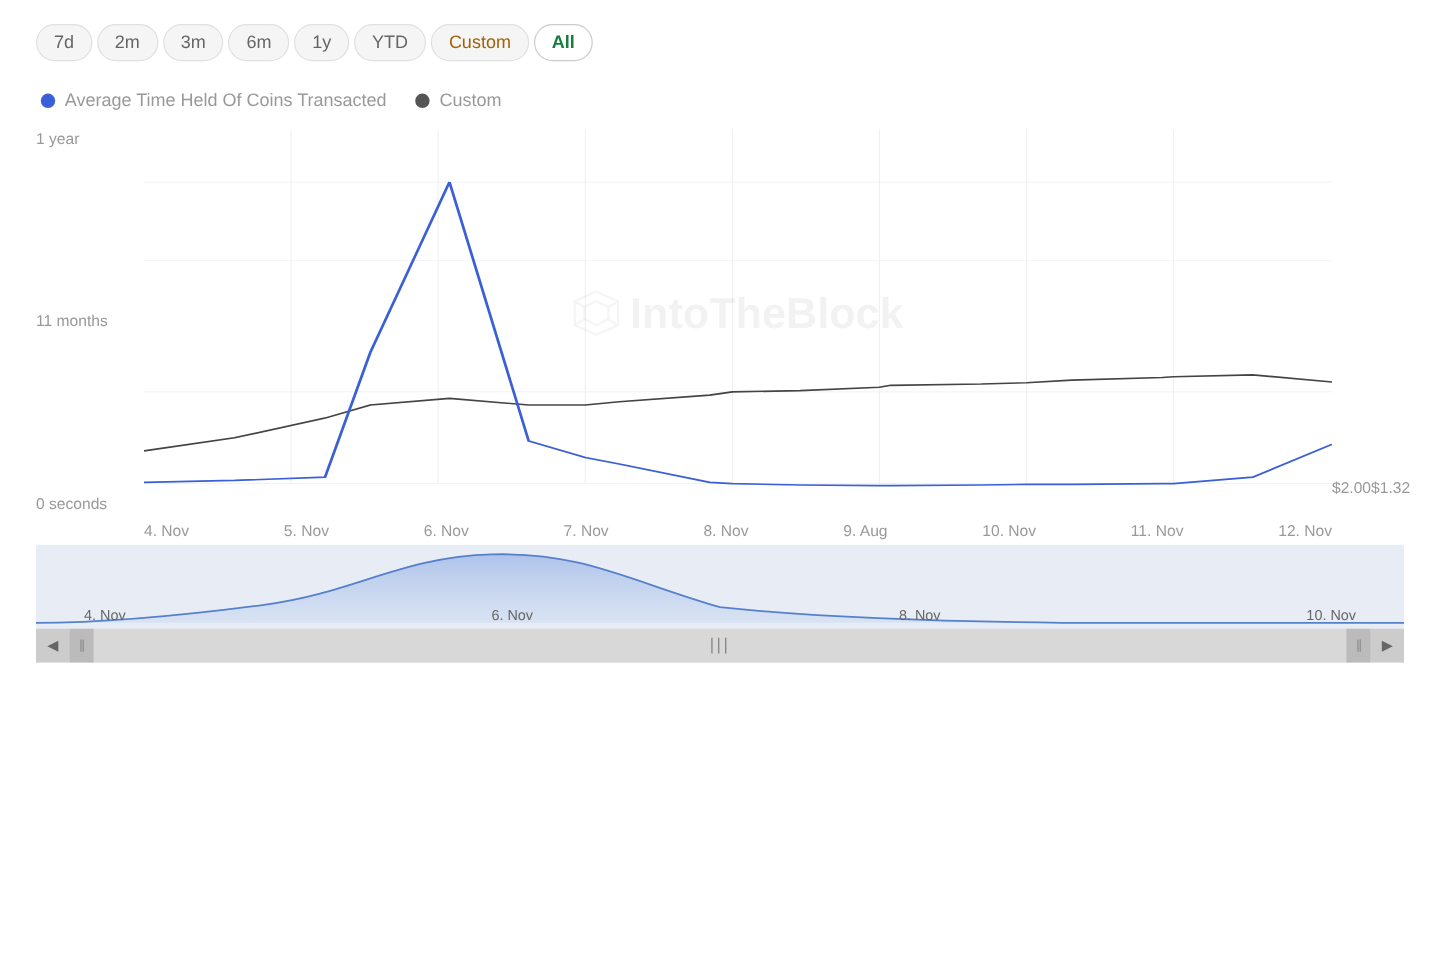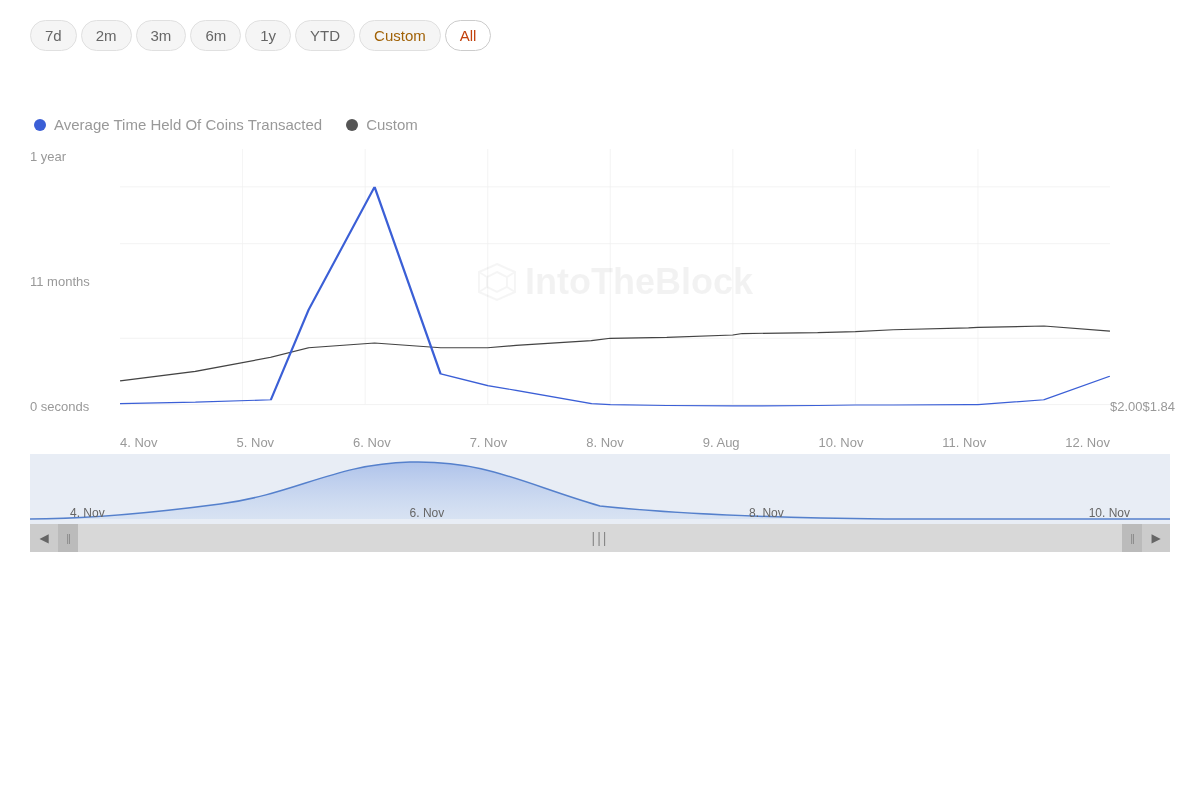--- a/index.html
+++ b/index.html
@@ -36,22 +36,22 @@
       background: #f5f5f5;
       color: #666;
       font-size: 15px;
       cursor: pointer;
       font-family: inherit;
     }
 
     .time-btn.active {
       background: #fff;
       border-color: #ccc;
-      font-weight: 400;
-      color: #c2410c;
+      font-weight: 700;
+      color: #15803d;
     }
 
     .time-btn.ytd {
       background: #f5f5f5;
       color: #666;
     }
 
     .time-btn.custom-btn {
       background: #f5f5f5;
       color: #a16207;
@@ -64,21 +64,20 @@
       gap: 24px;
       margin-bottom: 16px;
       flex-shrink: 0;
       padding-left: 4px;
     }
 
     .legend-item {
       display: flex;
       align-items: center;
       gap: 8px;
-      margin-top: 41px;
     }
 
     .legend-dot {
       width: 12px;
       height: 12px;
       border-radius: 50%;
       flex-shrink: 0;
     }
 
     .legend-label {
@@ -96,21 +95,21 @@
 
     .main-chart {
       flex: 1;
       position: relative;
     }
 
     .y-axis-left {
       position: absolute;
       left: 0;
       top: 0;
-      bottom: 40px;
+      bottom: 27px;
       width: 90px;
       display: flex;
       flex-direction: column;
       justify-content: space-between;
       align-items: flex-start;
     }
 
     .y-axis-right {
       position: absolute;
       right: 0;
@@ -284,21 +283,21 @@
     <div class="main-chart">
 
       <div class="y-axis-left">
         <span class="axis-label">1 year</span>
         <span class="axis-label">11 months</span>
         <span class="axis-label">0 seconds</span>
       </div>
 
       <div class="y-axis-right">
         <span class="axis-label">$2.00</span>
-        <span class="axis-label">$1.84</span>
+        <span class="axis-label">$1.32</span>
       </div>
 
       <div class="chart-svg-container">
         <div class="watermark">
           <svg width="40" height="40" viewBox="0 0 40 40" fill="none" xmlns="http://www.w3.org/2000/svg">
             <polygon points="20,2 38,10 38,30 20,38 2,30 2,10" fill="none" stroke="#888" stroke-width="2"></polygon>
             <polygon points="20,10 30,15 30,25 20,30 10,25 10,15" fill="none" stroke="#888" stroke-width="2"></polygon>
             <line x1="2" y1="10" x2="10" y2="15" stroke="#888" stroke-width="2"></line>
             <line x1="38" y1="10" x2="30" y2="15" stroke="#888" stroke-width="2"></line>
             <line x1="2" y1="30" x2="10" y2="25" stroke="#888" stroke-width="2"></line>

